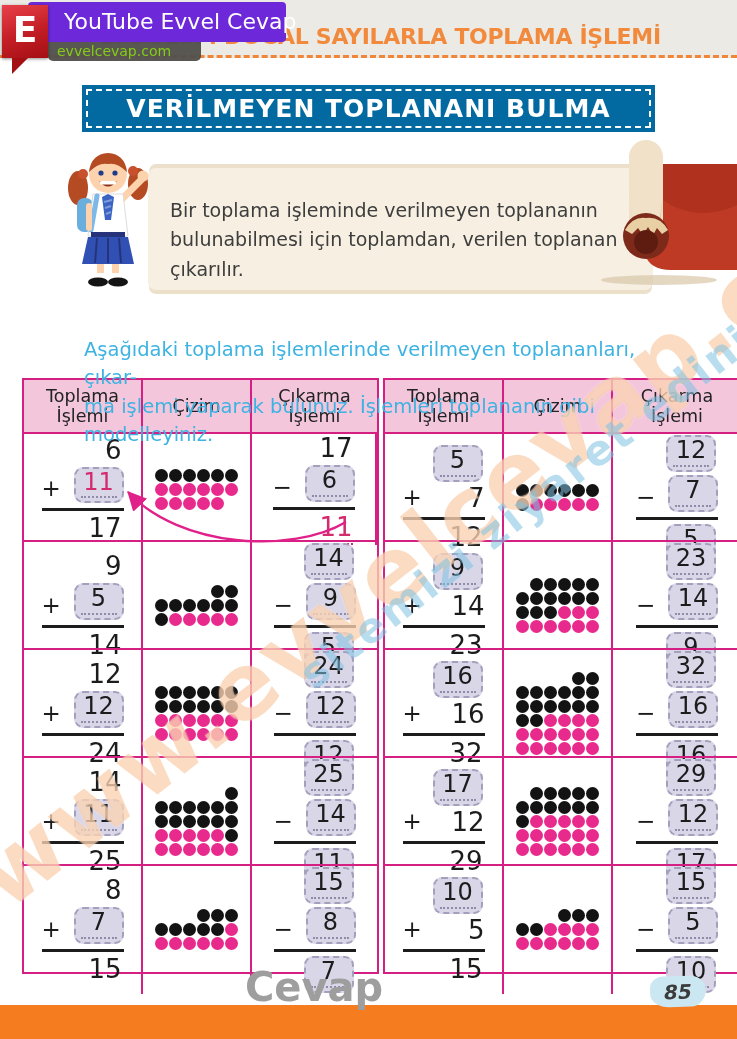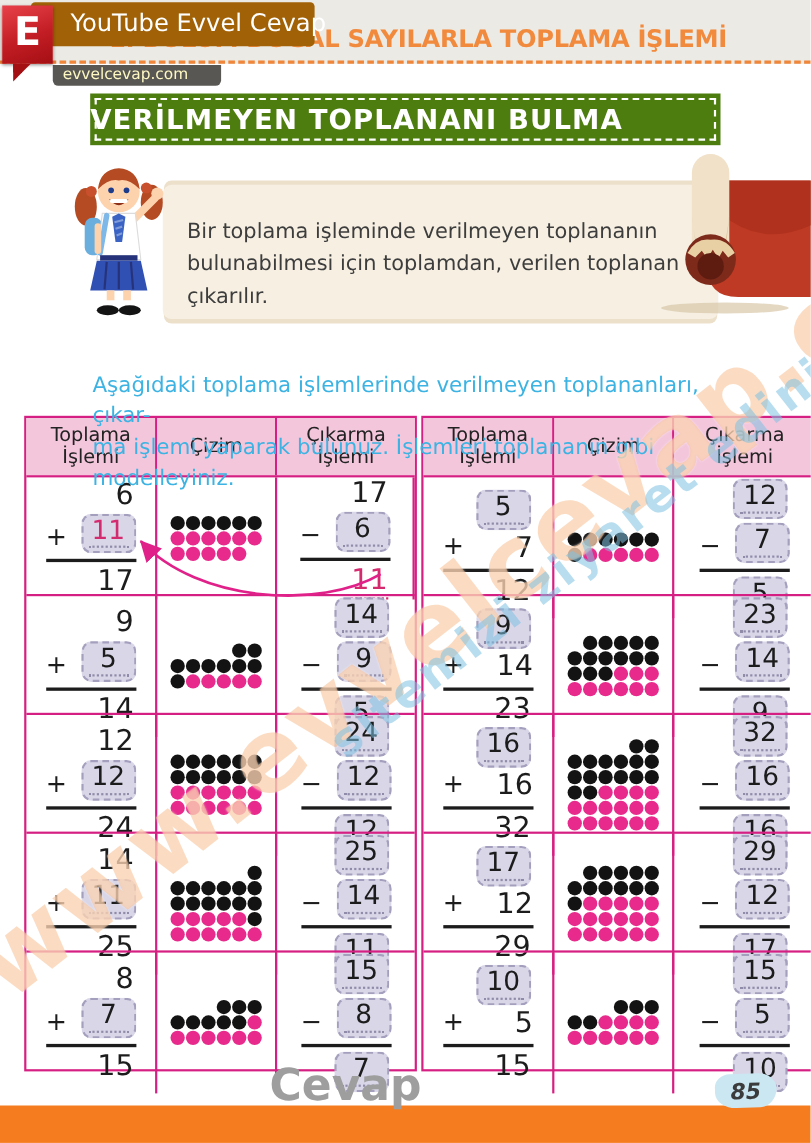--- a/index.html
+++ b/index.html
@@ -7,35 +7,35 @@
   .page{position:relative;width:737px;height:1039px;background:#ffffff;overflow:hidden;}
 
   
   .top-band{position:absolute;top:0;left:0;width:737px;height:58px;background:#eceae4;
             border-bottom:3px dashed #f0863a;box-sizing:border-box;}
   .chapter{position:absolute;top:24px;left:55px;width:650px;text-align:center;
            font-size:22px;font-weight:bold;color:#f28a3d;letter-spacing:-0.3px;white-space:nowrap;}
 
   
   .badge{position:absolute;top:0;left:0;z-index:10;}
-  .badge-bar{position:absolute;top:2px;left:28px;width:258px;height:40px;background:#a16207;
+  .badge-bar{position:absolute;top:2px;left:28px;width:258px;height:40px;background:#6d28d9;
              border-radius:4px;color:#fff;font-size:22px;line-height:40px;padding-left:36px;
              box-sizing:border-box;white-space:nowrap;}
   .badge-sub{position:absolute;top:42px;left:48px;width:144px;height:19px;background:rgba(82,80,76,.96);
-             color:#fef9c3;font-size:14px;line-height:19px;padding-left:9px;border-radius:0 0 5px 5px;margin-top:17px;}
+             color:#84cc16;font-size:14px;line-height:19px;padding-left:9px;border-radius:0 0 5px 5px;}
   .badge-e{position:absolute;top:5px;left:2px;width:46px;height:53px;
            background:linear-gradient(160deg,#e8414b 0%,#c21d24 55%,#a40f14 100%);
            color:#fff;font-size:36px;font-weight:bold;text-align:center;line-height:50px;
            box-shadow:0 1px 3px rgba(0,0,0,.45);}
   .badge-e:after{content:"";position:absolute;left:10px;top:100%;width:0;height:0;
                  border:8px solid transparent;border-top-color:#a40f14;border-left-color:#a40f14;}
 
   
-  .title-box{position:absolute;left:82px;top:85px;width:573px;height:47px;background:#4d7c0f;
-             display:flex;align-items:center;}
+  .title-box{position:absolute;left:82px;top:85px;width:573px;height:47px;background:#0369a1;
+             display:flex;align-items:center;justify-content:center;}
   .title-inner{position:absolute;inset:4px;border:2px dashed #ffffff;pointer-events:none;}
   .title-text{position:relative;color:#fff;font-size:25px;font-weight:bold;letter-spacing:1px;}
 
   
   .parchment{position:absolute;left:148px;top:168px;width:505px;height:122px;background:#f6efe2;
              border-radius:8px;box-shadow:0 -5px 0 -1px #ece0cb,0 5px 0 -1px #ece0cb;}
   .speech-text{position:absolute;left:170px;top:196px;width:468px;font-size:19px;line-height:1.55;
                color:#3d3d3d;z-index:3;}
   .girl-svg{position:absolute;left:53px;top:140px;z-index:3;}
   .scroll-svg{position:absolute;left:593px;top:134px;z-index:4;}

